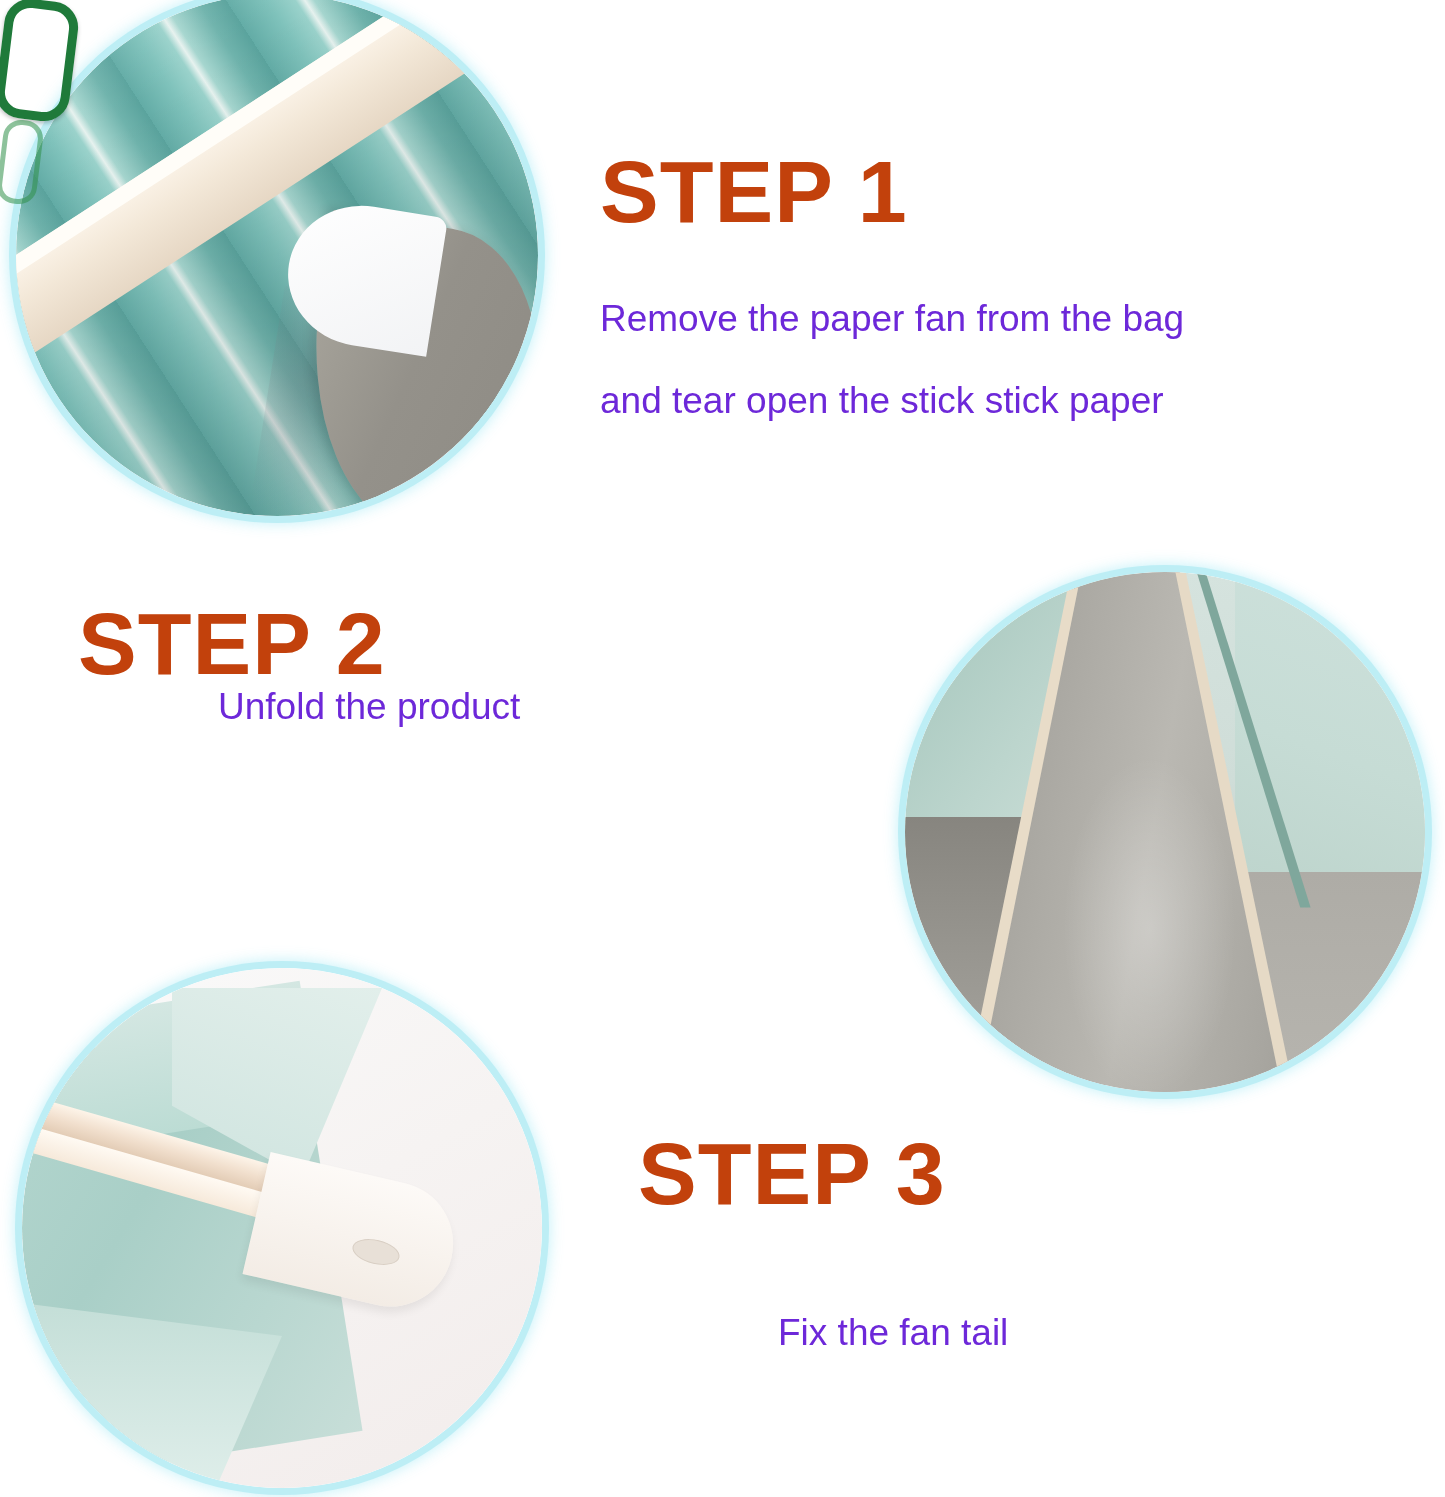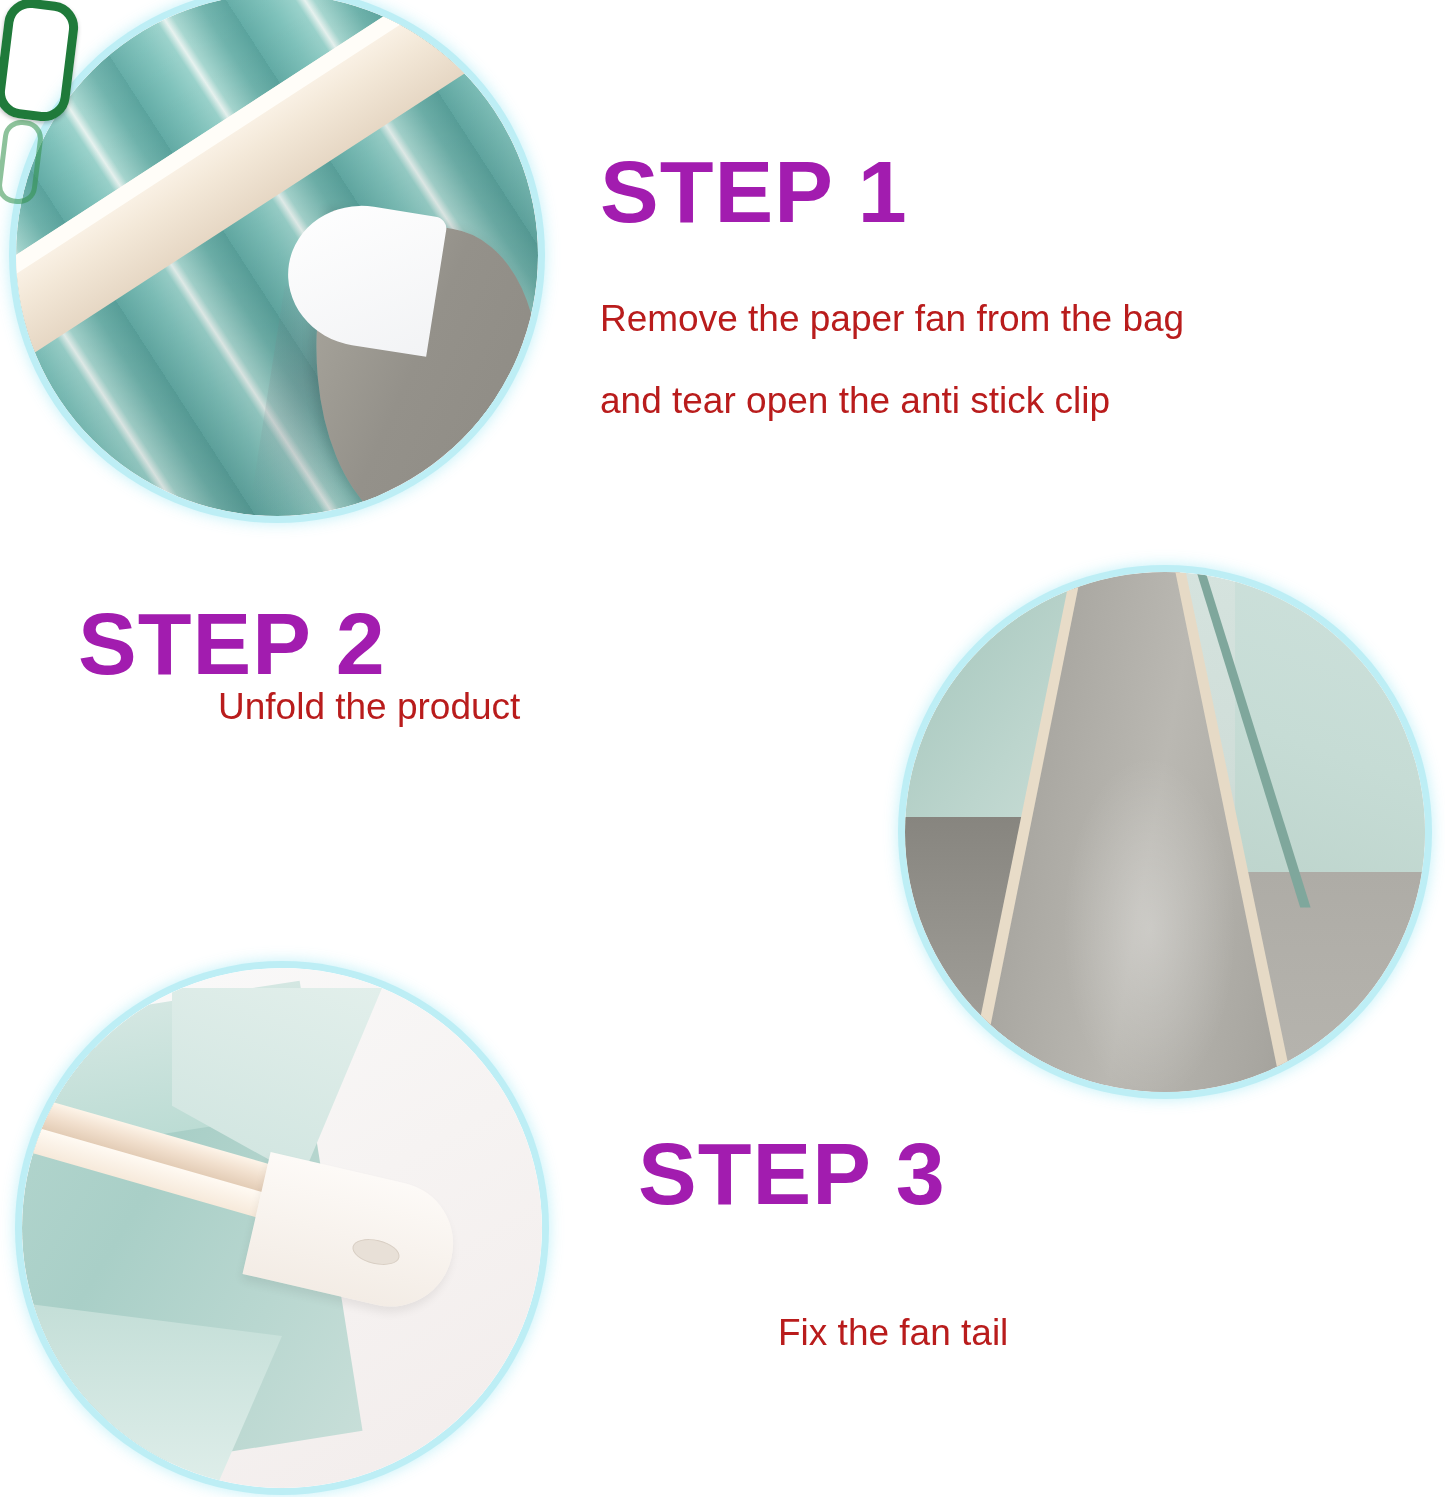--- a/index.html
+++ b/index.html
@@ -334,28 +334,28 @@
     transform: rotate(7deg);
     opacity: 0.55;
   }
 
   
   .step-block { position: absolute; }
   .step-title {
     font-weight: 700;
     font-size: 88px;
     line-height: 1.0;
-    color: #a21caf;
+    color: #c2410c;
     letter-spacing: 1px;
     white-space: nowrap;
   }
   .step-line {
     font-size: 37px;
     line-height: 1.0;
-    color: #b91c1c;
+    color: #6d28d9;
     white-space: nowrap;
   }
 
   #step-1 { left: 600px; top: 148px; text-align: left; }
   #step-1 .step-title { margin-bottom: 64px; }
   #step-1 .step-line { margin-bottom: 45px; }
 
   #step-2 { left: 78px; top: 600px; text-align: left; }
   #step-2 .step-title { }
   #step-2 .step-line { margin-bottom: 45px; padding-left: 140px; }
@@ -415,21 +415,21 @@
       </div>
       <div class="layer c3-hole"></div>
     </div>
   </div>
   <div class="c3-clip"></div>
   <div class="c3-clip-inner"></div>
 
   <div class="step-block" id="step-1">
     <div class="step-title">STEP 1</div>
     <div class="step-line l1">Remove the paper fan from the bag</div>
-    <div class="step-line l2">and tear open the anti stick clip</div>
+    <div class="step-line l2">and tear open the stick stick paper</div>
   </div>
 
   <div class="step-block" id="step-2">
     <div class="step-title">STEP 2</div>
     <div class="step-line l1">Unfold the product</div>
   </div>
 
   <div class="step-block" id="step-3">
     <div class="step-title">STEP 3</div>
     <div class="step-line l1">Fix the fan tail</div>

